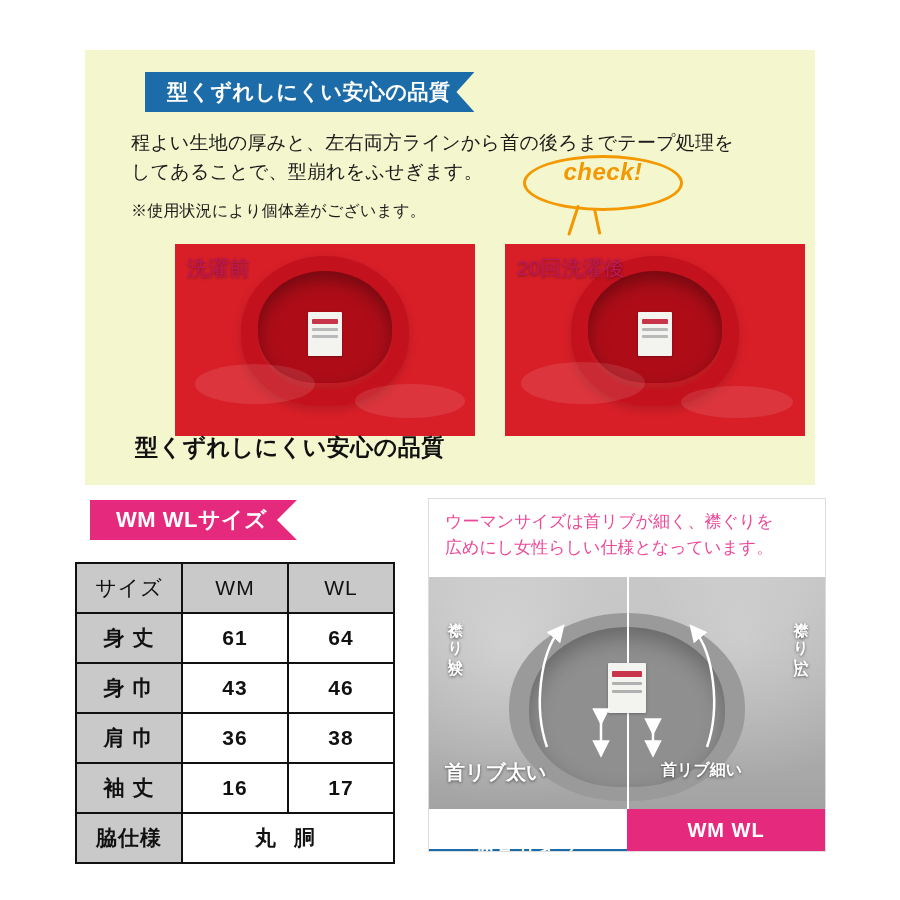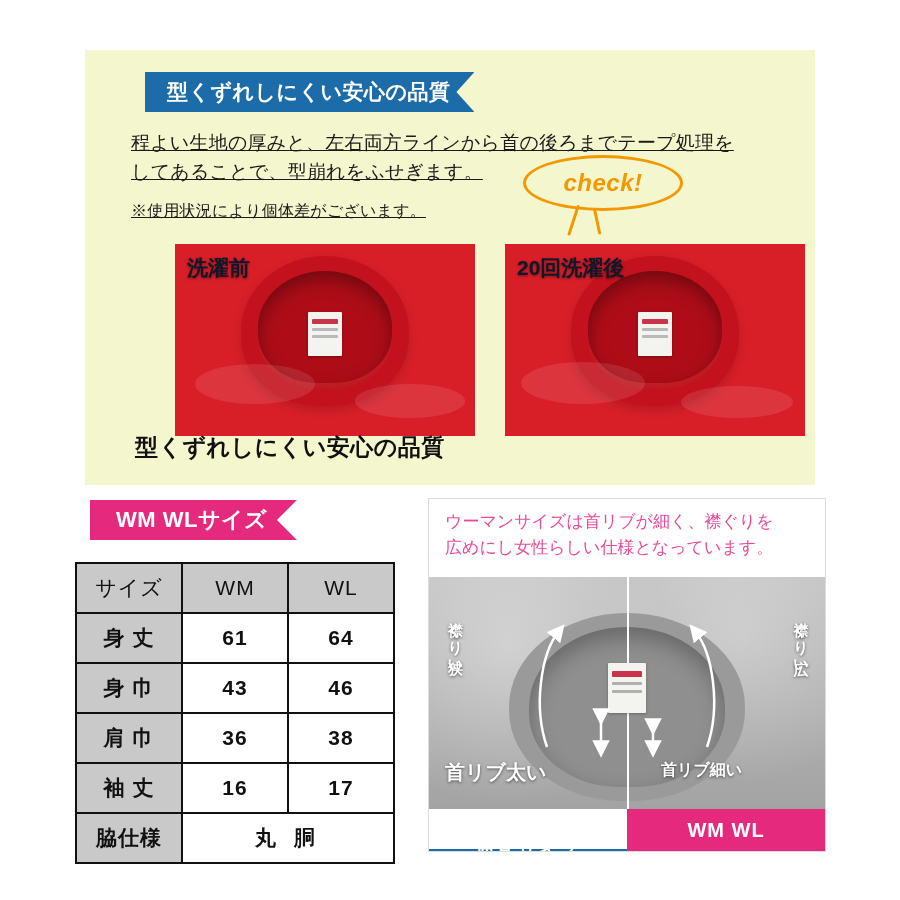--- a/index.html
+++ b/index.html
@@ -49,21 +49,20 @@
     left: 46px;
     top: 78px;
     width: 650px;
   }
   .quality-body p {
     margin: 0;
     color: #1a1a1a;
     font-size: 19px;
     line-height: 1.55;
     letter-spacing: 0.2px;
-    text-decoration: underline;
   }
   .quality-note {
     margin-top: 12px !important;
     font-size: 16px !important;
     color: #222222;
   }
 
   
   .check-balloon {
     position: absolute;
@@ -72,21 +71,20 @@
     width: 160px;
     height: 56px;
   }
   .check-balloon .bubble {
     position: absolute;
     inset: 0;
     border: 3px solid #f39800;
     border-radius: 50% / 50%;
     box-sizing: border-box;
     display: flex;
-    align-items: center;
     justify-content: center;
     background: transparent;
   }
   .check-balloon .bubble span {
     color: #f39800;
     font-size: 24px;
     font-weight: bold;
     font-style: italic;
     letter-spacing: 0.5px;
   }
@@ -115,23 +113,23 @@
 
   
   .photo {
     position: absolute;
     overflow: hidden;
   }
   .photo .label {
     position: absolute;
     left: 12px;
     top: 10px;
-    color: #0f172a;
+    color: #be185d;
     font-size: 21px;
-    font-weight: bold;
+    font-weight: normal;
     text-shadow: 0 1px 3px rgba(0,0,0,.45);
     z-index: 4;
   }
   .photo-left {
     left: 50px;
     top: 178px;
     width: 300px;
     height: 192px;
   }
   .photo-right {

